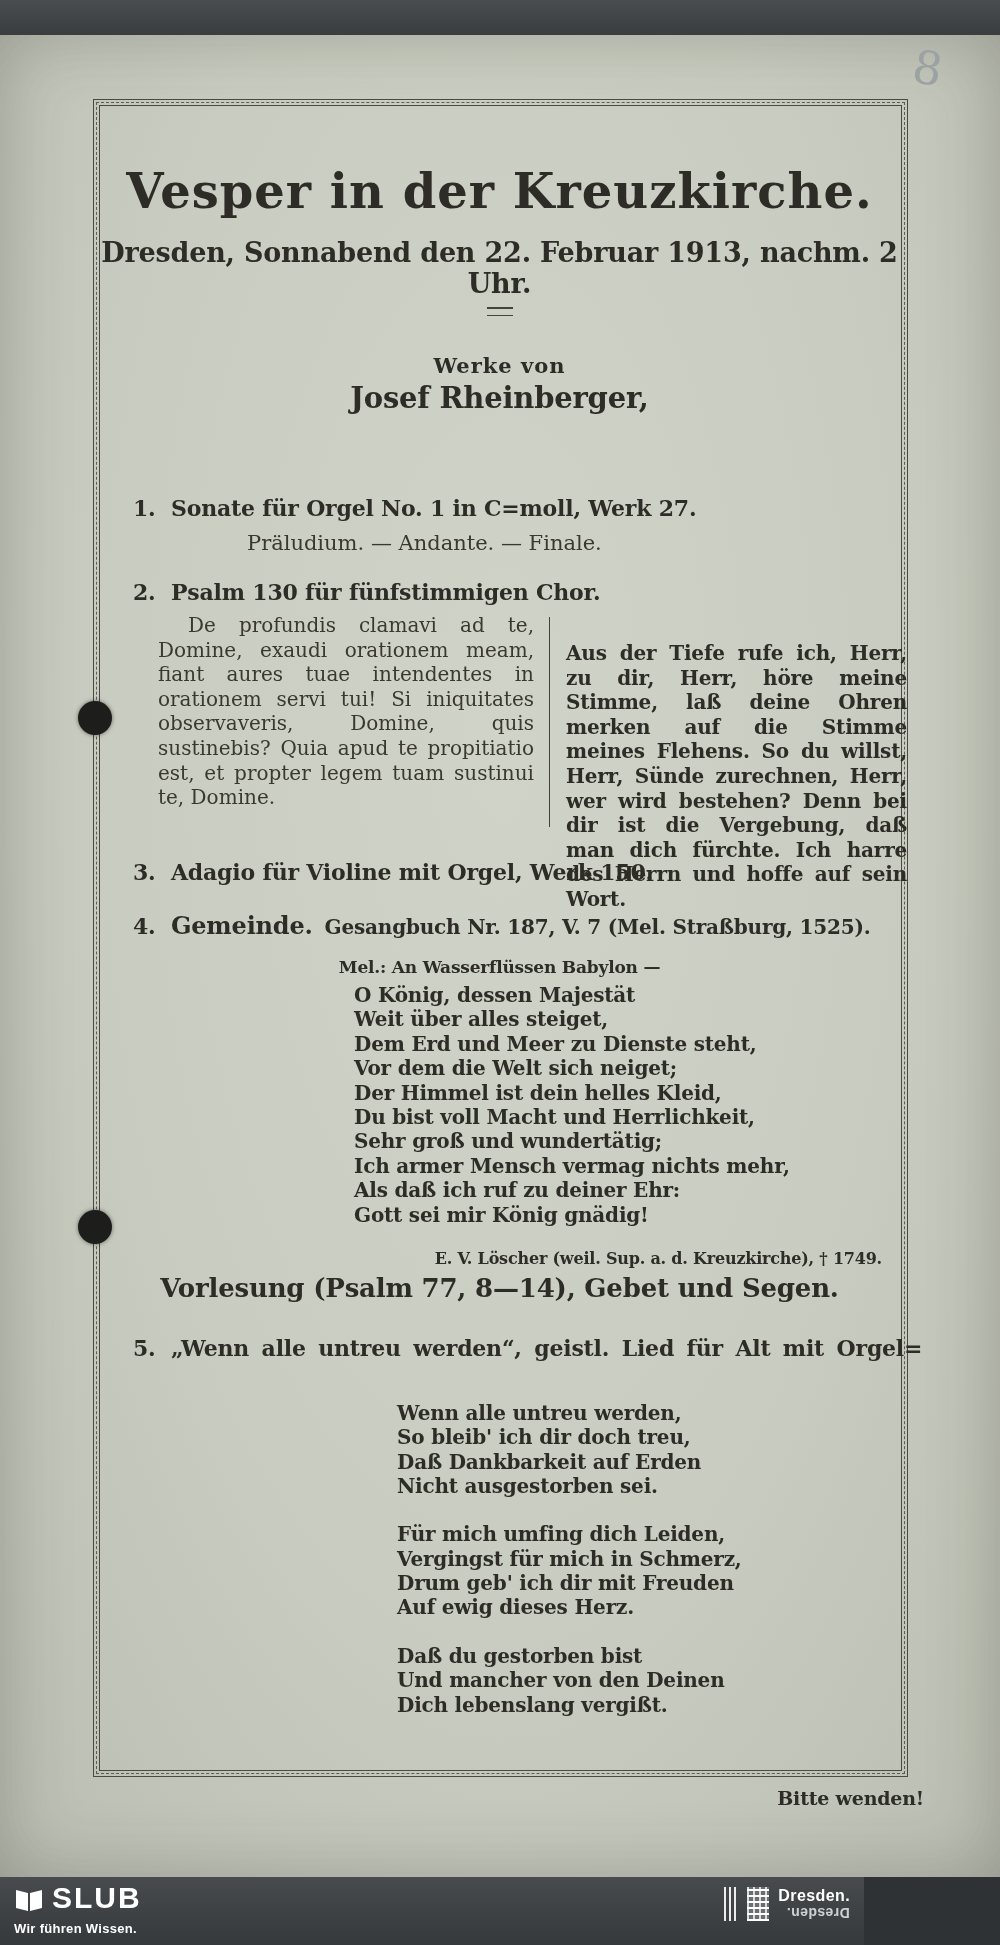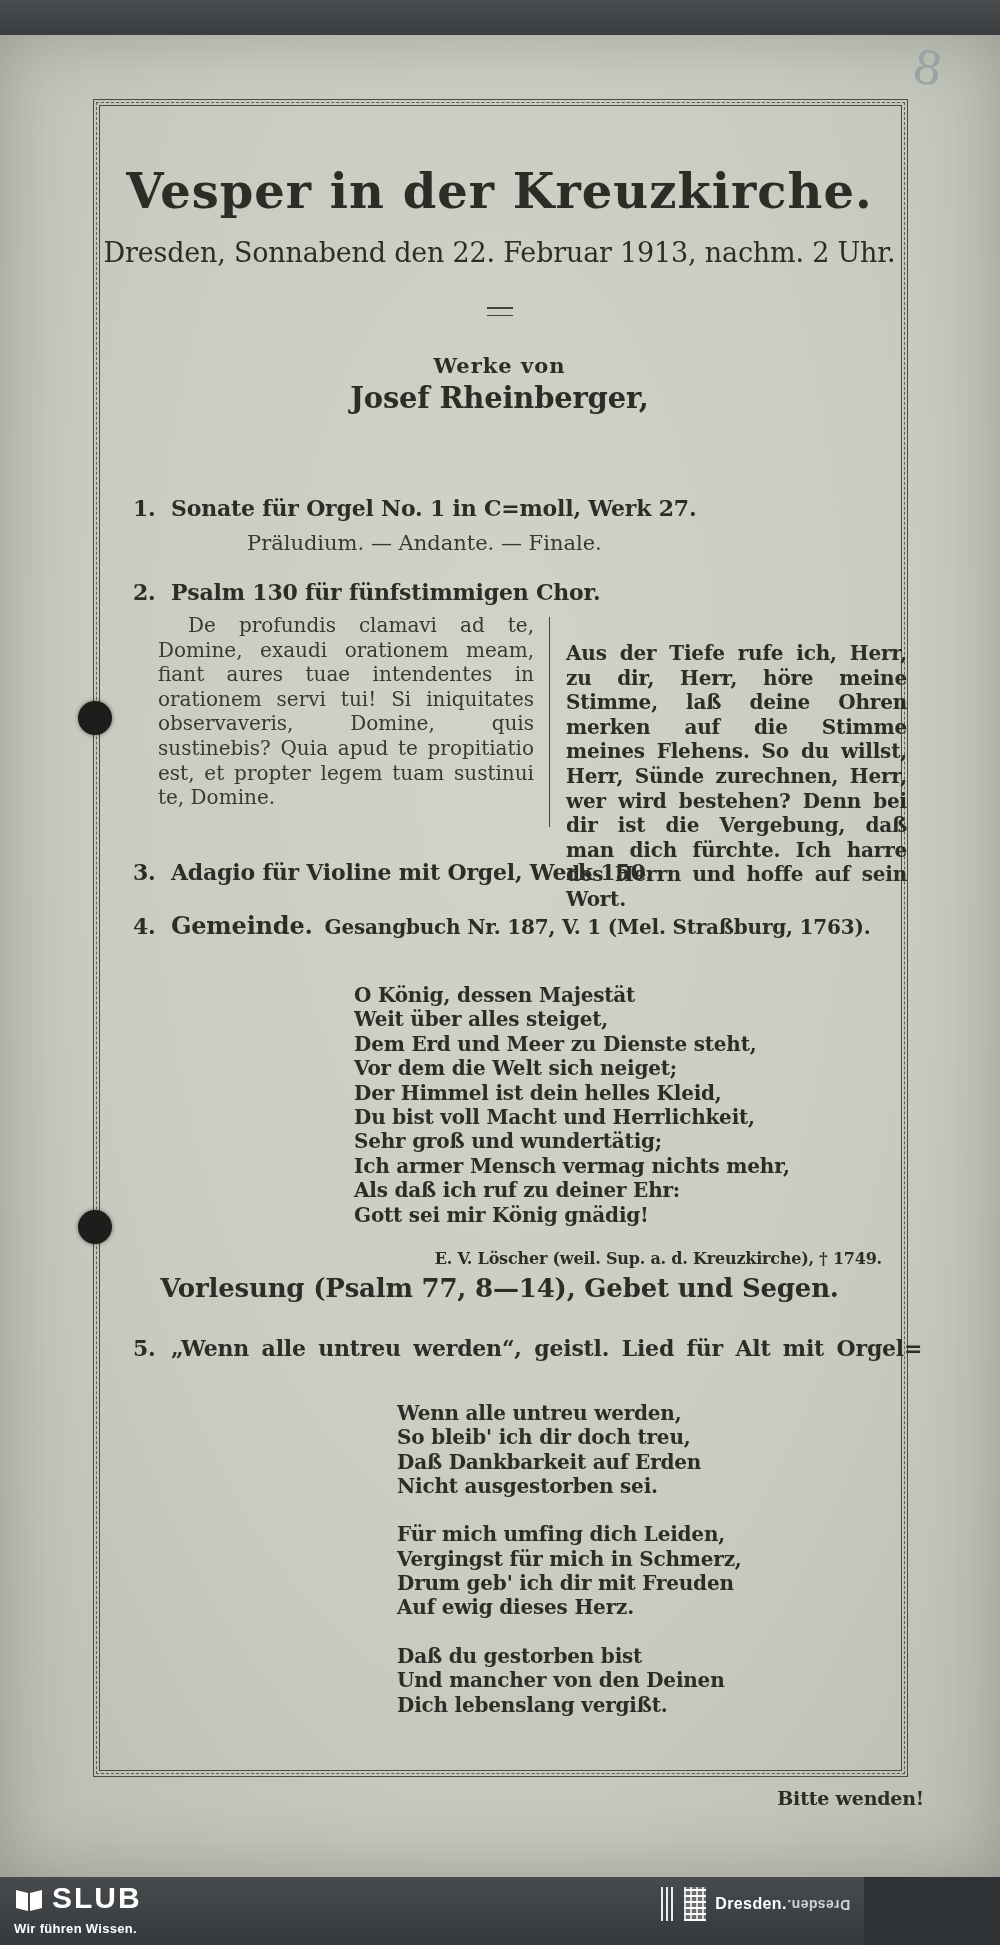--- a/index.html
+++ b/index.html
@@ -34,21 +34,21 @@
     background:repeating-linear-gradient(90deg,#ffffff 0 2px,transparent 2px 5px);
     opacity:.9;
   }
   .weave-icon {
     width:22px; height:34px;
     background:
       repeating-linear-gradient(0deg,#ffffff 0 2px,transparent 2px 6px),
       repeating-linear-gradient(90deg,#d9dadb 0 2px,transparent 2px 6px);
     background-color:#6a6e71;
   }
-  .dresden-words { display:flex; line-height:1; }
+  .dresden-words { display:flex; flex-direction:column; line-height:1; }
   .dresden-word { font-size:16px; font-weight:bold; letter-spacing:.4px; }
   .dresden-word.flipped { transform:scaleY(-1) scaleX(-1); opacity:.75; margin-top:2px; font-size:14px; }
 
   
   .paper {
     position:absolute; top:35px; left:0; width:1000px; height:1842px;
     background:radial-gradient(ellipse at 50% 38%, #d0d3c7 0%, #c9ccc0 55%, #babdb1 100%);
     box-shadow:inset 0 0 70px rgba(55,55,45,.28);
   }
   .pencil-number {
@@ -72,21 +72,21 @@
   .hole.h1 { left:78px; top:666px; }
   .hole.h2 { left:78px; top:1175px; }
 
   
   .abs { position:absolute; }
   .fraktur { font-weight:bold; letter-spacing:-0.2px; }
   .roman { font-weight:normal; color:#3a3831; }
   .centered { left:93px; width:813px; text-align:center; }
 
   .doc-title { top:128px; font-size:48px; font-weight:bold; letter-spacing:1px; }
-  .doc-subtitle { top:202px; font-size:27px; font-weight:normal; }
+  .doc-subtitle { top:202px; font-size:27px; font-weight:bold; }
   .section-divider {
     top:272px; left:487px; width:26px; height:6px;
     border-top:2px solid #45433c; border-bottom:1px solid #45433c;
   }
   .works-intro { top:318px; font-size:21px; font-weight:bold; letter-spacing:1px; }
   .composer-name { top:346px; font-size:29px; font-weight:bold; }
   .composer-dates { top:388px; font-size:14px; font-weight:bold; letter-spacing:.3px; }
 
   .item-heading { display:flex; align-items:baseline; gap:12px; font-size:22px; font-weight:bold; }
   .item-no { min-width:26px; }
@@ -160,22 +160,23 @@
     <div class="abs psalm-german fraktur">Aus der Tiefe rufe ich, Herr, zu dir, Herr, höre meine Stimme, laß deine Ohren merken auf die Stimme meines Flehens. So du willst, Herr, Sünde zurechnen, Herr, wer wird bestehen? Denn bei dir ist die Vergebung, daß man dich fürchte. Ich harre des Herrn und hoffe auf sein Wort.</div>
 
     <div class="abs item3 item-heading fraktur">
       <span class="item-no">3.</span>
       <span>Adagio für Violine mit Orgel, Werk 150.</span>
     </div>
 
     <div class="abs item4 item-heading fraktur">
       <span class="item-no">4.</span>
       <span class="gemeinde">Gemeinde.</span>
-      <span class="source">Gesangbuch Nr. 187, V. 1  (Mel. Straßburg, 1763).</span>
-    </div>
+      <span class="source">Gesangbuch Nr. 187, V. 7  (Mel. Straßburg, 1525).</span>
+    </div>
+    <div class="abs centered melody-line fraktur">Mel.: An Wasserflüssen Babylon —</div>
     <div class="abs hymn fraktur">
         <div>O König, dessen Majestät</div>
         <div>Weit über alles steiget,</div>
         <div>Dem Erd und Meer zu Dienste steht,</div>
         <div>Vor dem die Welt sich neiget;</div>
         <div>Der Himmel ist dein helles Kleid,</div>
         <div>Du bist voll Macht und Herrlichkeit,</div>
         <div>Sehr groß und wundertätig;</div>
         <div>Ich armer Mensch vermag nichts mehr,</div>
         <div>Als daß ich ruf zu deiner Ehr:</div>

